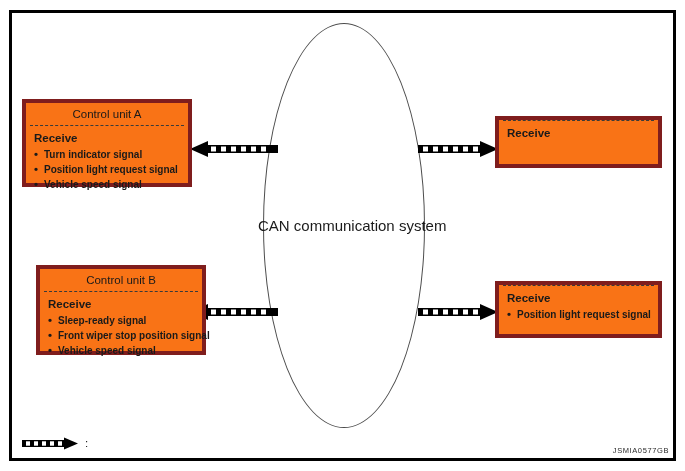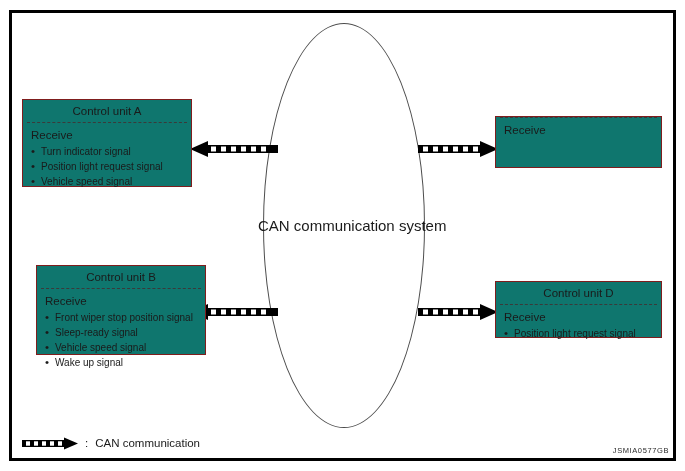--- a/index.html
+++ b/index.html
@@ -53,39 +53,40 @@
     text-align: center;
     font-size: 15px;
     color: #1a1a1a;
     line-height: 14px;
     white-space: nowrap;
   }
 
   
   .unit-box {
     position: absolute;
-    border: 1px solid #7f1d1d;
+    border: 4px solid #7f1d1d;
     box-sizing: border-box;
-    background: #0f766e;
+    background: #f97316;
     z-index: 3;
   }
   .unit-title {
     text-align: center;
     font-size: 11.5px;
     color: #1a1a1a;
     padding: 5px 2px 4px 2px;
     line-height: 13px;
   }
   .unit-divider {
     border-top: 1px dashed #3a3a3a;
     margin: 0 4px;
     height: 0;
   }
   .unit-body {
     padding: 5px 0 4px 8px;
+    font-weight: bold;
   }
   .receive-label {
     font-size: 11.5px;
     color: #1a1a1a;
     line-height: 15px;
     margin-bottom: 1px;
   }
   .sig-list {
     list-style: none;
     margin: 0;
@@ -184,37 +185,35 @@
       </ul>
     </div>
   </div>
 
   <div class="unit-box" id="box-b">
     <div class="unit-title">Control unit B</div>
     <div class="unit-divider"></div>
     <div class="unit-body">
       <div class="receive-label">Receive</div>
       <ul class="sig-list">
+        <li class="sig-item">Sleep-ready signal</li>
         <li class="sig-item">Front wiper stop position signal</li>
-        <li class="sig-item">Sleep-ready signal</li>
         <li class="sig-item">Vehicle speed signal</li>
-        <li class="sig-item">Wake up signal</li>
       </ul>
     </div>
   </div>
 
   <div class="unit-box" id="box-c">
     <div class="unit-divider"></div>
     <div class="unit-body">
       <div class="receive-label">Receive</div>
     </div>
   </div>
 
   <div class="unit-box" id="box-d">
-    <div class="unit-title">Control unit D</div>
     <div class="unit-divider"></div>
     <div class="unit-body">
       <div class="receive-label">Receive</div>
       <ul class="sig-list">
         <li class="sig-item">Position light request signal</li>
       </ul>
     </div>
   </div>
 
   <div class="can-arrow" id="arrow-a">
@@ -285,18 +284,17 @@
           <rect x="4" y="4.3" width="4" height="4.4"></rect>
           <rect x="12" y="4.3" width="4" height="4.4"></rect>
           <rect x="20" y="4.3" width="4" height="4.4"></rect>
           <rect x="28" y="4.3" width="4" height="4.4"></rect>
           <rect x="36" y="4.3" width="4" height="4.4"></rect>
         </g>
         <polygon points="56,6.5 42,0.5 42,12.5" fill="#000000"></polygon>
       </svg>
     </span>
     <span class="legend-text">:</span>
-    <span class="legend-text">CAN communication</span>
   </div>
 
   <div class="ref-code">JSMIA0577GB</div>
 
 </div>
 
 </body></html>

